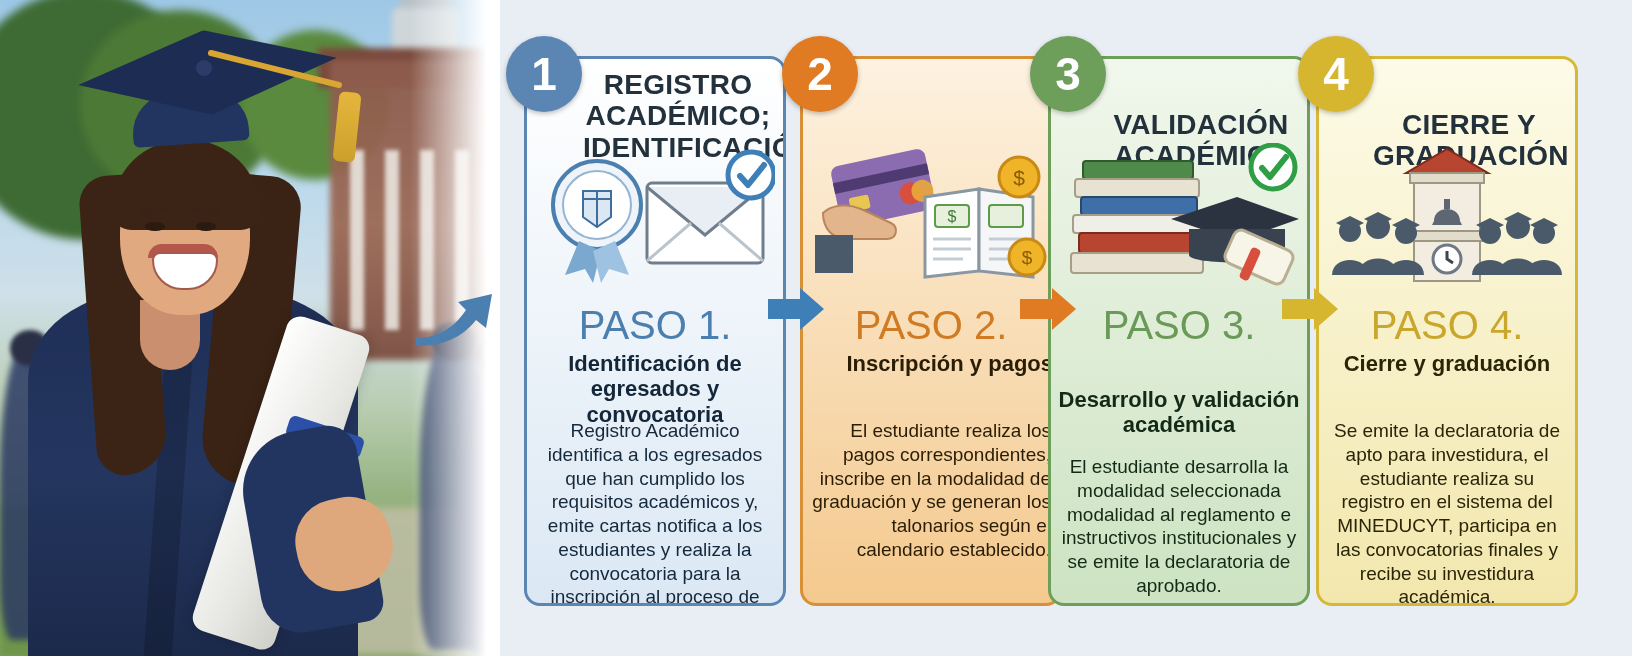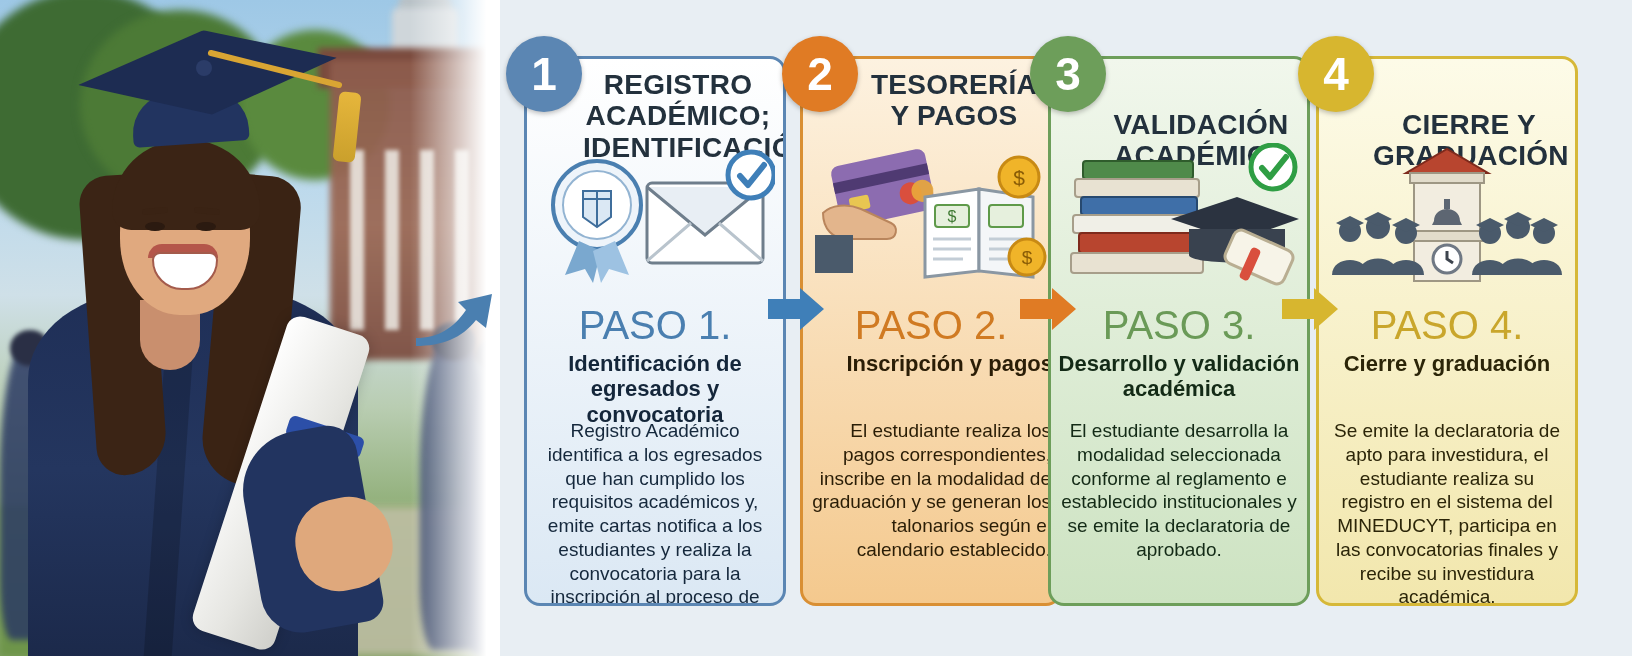--- a/index.html
+++ b/index.html
@@ -277,21 +277,21 @@
   .card-body {
     position: absolute;
     top: 360px;
     left: 8px; right: 8px;
     text-align: center;
     font-size: 19px;
     color: #15283c;
     line-height: 1.25;
   }
   .card-2 .card-title, .card-2 .card-body { color:#2a1d06;text-align:right; }
-  .card-3 .card-title, .card-3 .card-body { color:#132a16; }
+  .card-3 .card-title, .card-3 .card-body { color:#132a16;margin-top:36px; }
   .card-4 .card-title, .card-4 .card-body { color:#2b2508; }
 
   
   .num {
     position: absolute;
     top: 36px;
     width: 76px; height: 76px;
     border-radius: 50%;
     color: #fff;
     font-size: 46px;
@@ -411,21 +411,20 @@
             <path d="M205,33 L213,42 L229,22" fill="none" stroke="#3f7fb8" stroke-width="6" stroke-linecap="round" stroke-linejoin="round"></path>
           </g>
         </svg>
       </div>
       <div class="step-label">PASO 1.</div>
       <div class="card-title">Identificación de egresados y convocatoria</div>
       <div class="card-body">Registro Académico identifica a los egresados que han cumplido los requisitos académicos y, emite cartas notifica a los estudiantes y realiza la convocatoria para la inscripción al proceso de graduación.</div>
     </div>
 
     <div class="card card-2">
-      <div class="card-head">TESORERÍA Y PAGOS</div>
       <div class="art">
         <svg width="236" height="145" viewBox="0 0 236 145">
 
           <g>
             <rect x="22" y="14" width="96" height="62" rx="8" fill="#8c6cb0" transform="rotate(-12 70 45)"></rect>
             <rect x="22" y="30" width="96" height="11" fill="#4f3a72" transform="rotate(-12 70 45)"></rect>
             <rect x="34" y="48" width="20" height="14" rx="3" fill="#e8c651" transform="rotate(-12 70 45)"></rect>
             <circle cx="96" cy="56" r="11" fill="#d94f3d" transform="rotate(-12 70 45)"></circle>
             <circle cx="108" cy="56" r="11" fill="#e9a83b" opacity=".9" transform="rotate(-12 70 45)"></circle>
             <path d="M10,70 C18,62 34,60 48,66 L78,80 C86,84 84,96 74,96 L34,96 C20,96 10,86 10,70 Z" fill="#e3b58c" stroke="#b9855c" stroke-width="2"></path>
@@ -480,21 +479,21 @@
           </g>
 
           <g>
             <circle cx="214" cy="24" r="22" fill="#ffffff" stroke="#2f9e44" stroke-width="5"></circle>
             <path d="M203,25 L211,34 L227,14" fill="none" stroke="#2f9e44" stroke-width="6" stroke-linecap="round" stroke-linejoin="round"></path>
           </g>
         </svg>
       </div>
       <div class="step-label">PASO 3.</div>
       <div class="card-title">Desarrollo y validación académica</div>
-      <div class="card-body">El estudiante desarrolla la modalidad seleccionada conforme al reglamento e establecido institucionales y se emite la declaratoria de aprobado.</div>
+      <div class="card-body">El estudiante desarrolla la modalidad seleccionada modalidad al reglamento e instructivos institucionales y se emite la declaratoria de aprobado.</div>
     </div>
 
     <div class="card card-4">
       <div class="card-head">CIERRE Y GRADUACIÓN</div>
       <div class="art">
         <svg width="238" height="145" viewBox="0 0 238 145">
 
           <g>
             <path d="M78,30 L119,6 L160,30 Z" fill="#b8452f" stroke="#7e2a1c" stroke-width="2"></path>
             <rect x="82" y="30" width="74" height="10" fill="#e2dccb" stroke="#9e9784" stroke-width="2"></rect>

